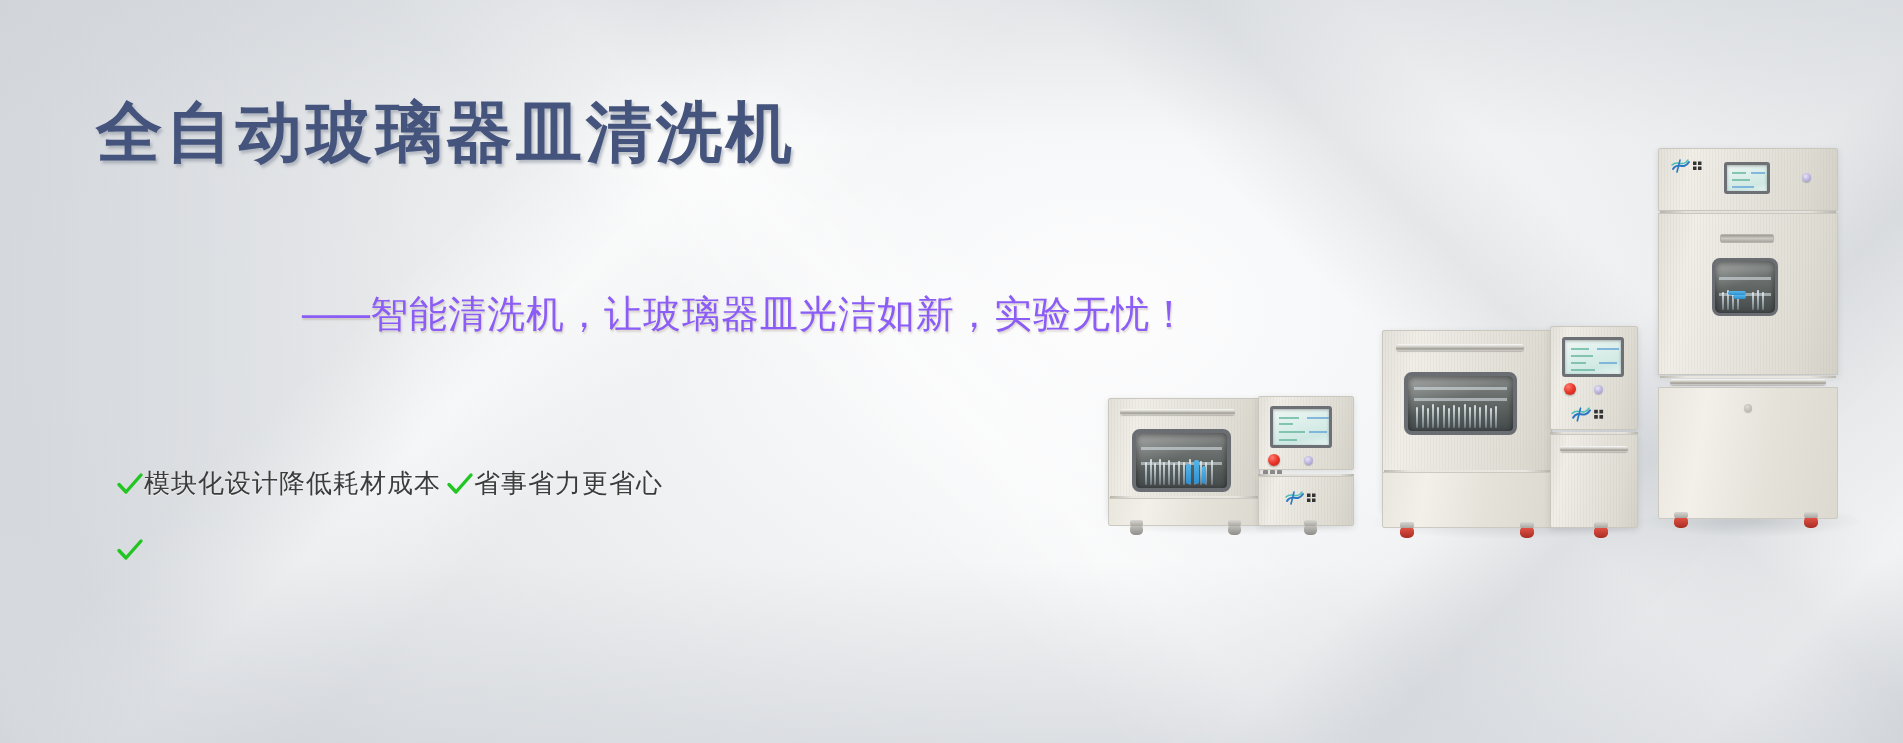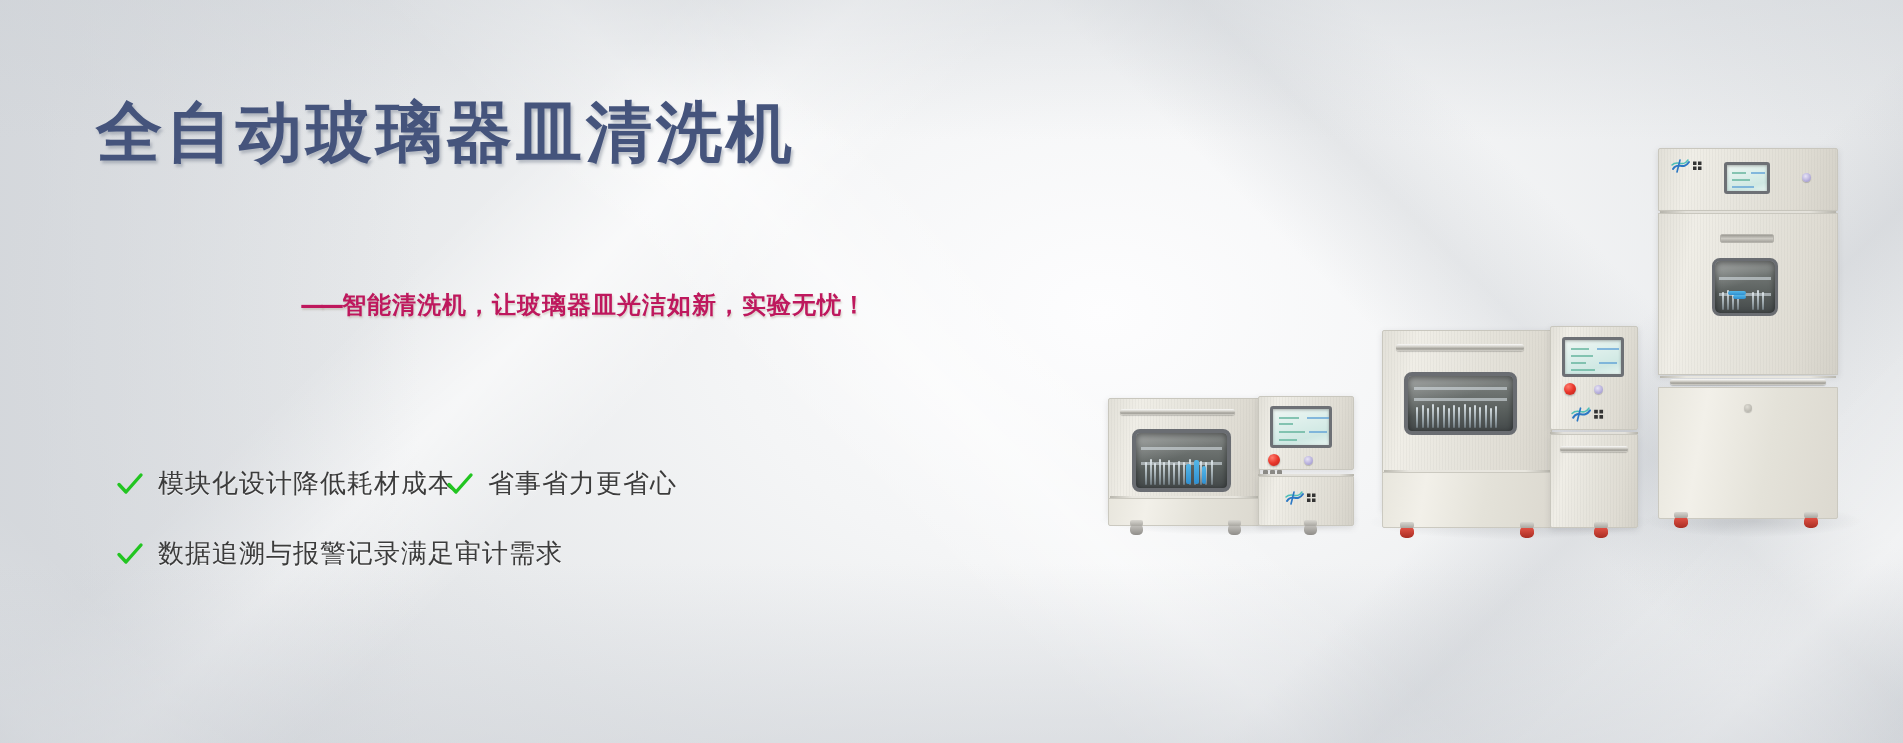--- a/index.html
+++ b/index.html
@@ -89,24 +89,24 @@
     letter-spacing: 4px;
     color: #45547c;
     text-shadow: 2px 3px 3px rgba(120,128,145,.45);
     white-space: nowrap;
   }
 
   .subheadline {
     position: absolute;
     left: 300px;
     top: 289px;
-    font-size: 24px;
-    font-weight: bold;
+    font-size: 38px;
+    font-weight: normal;
     letter-spacing: 1px;
-    color: #be185d;
+    color: #8b5cf6;
     text-shadow: 1px 2px 2px rgba(160,140,120,.35);
     white-space: nowrap;
   }
   .subheadline .dash {
     letter-spacing: -4px;
     margin-right: 2px;
   }
 
   .features {
     position: absolute;
@@ -115,21 +115,20 @@
     width: 900px;
   }
   .feature-row {
     display: flex;
     align-items: flex-start;
     height: 70px;
   }
   .feature {
     display: flex;
     align-items: center;
-    gap: 14px;
     white-space: nowrap;
   }
   .feature.col-1 { width: 330px; }
   .feature.col-2 { width: 520px; }
 
   .check-icon {
     flex: 0 0 auto;
     width: 28px;
     height: 28px;
     display: block;
@@ -327,21 +326,20 @@
           </svg>
           <span class="feature-label">省事省力更省心</span>
         </div>
       </div>
 
       <div class="feature-row">
         <div class="feature col-2">
           <svg class="check-icon" viewBox="0 0 28 28">
             <path d="M3 14.5 L10 22 L25 5" fill="none" stroke="#22c521" stroke-width="3.4" stroke-linecap="round" stroke-linejoin="round"></path>
           </svg>
-          <span class="feature-label">数据追溯与报警记录满足审计需求</span>
         </div>
       </div>
 
     </div>
   </div>
 
   <div class="machines">
 
     <div class="shadow-ground" style="left:1100px; top:505px; width:260px; height:30px;"></div>
     <div class="shadow-ground" style="left:1370px; top:505px; width:280px; height:34px;"></div>

